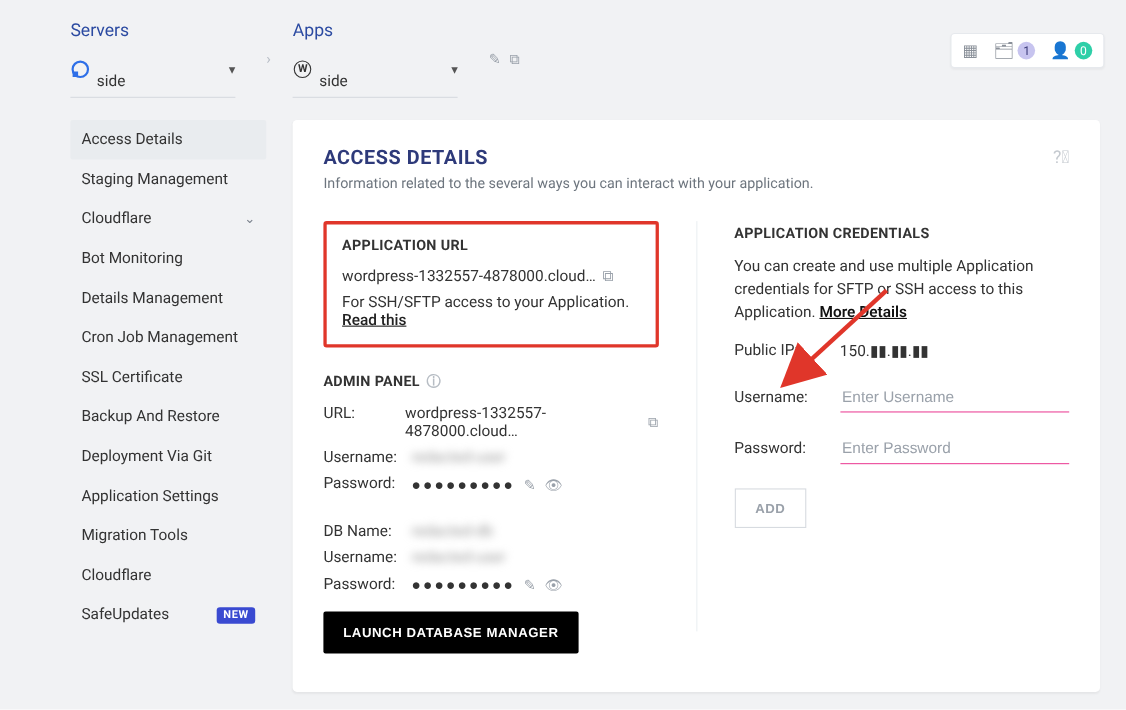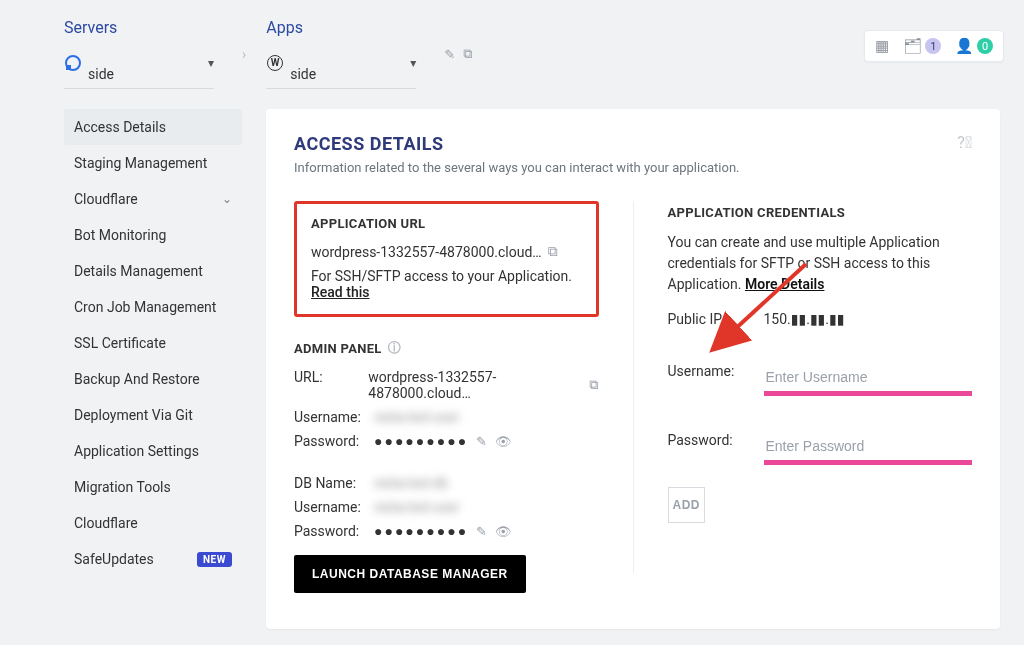--- a/index.html
+++ b/index.html
@@ -114,29 +114,29 @@
     padding:12px 18px; border:none; border-radius:2px; letter-spacing:0.5px;
     cursor:pointer; margin-top:8px;
   }
 
   .cred-text { color:#333; font-size:14px; line-height:1.5; }
   .cred-text a { color:#111; text-decoration:underline; font-weight:600; }
 
   .field-row { display:flex; align-items:center; margin-top:18px; }
   .field-row .lbl { width:96px; color:#333; font-size:14px;}
   .field-row input {
-    flex:1; border:none; border-bottom:5px solid #ec4899;
-    padding:6px 2px; font-size:14px; color:#333; outline:none;margin-top:18px;
+    flex:1; border:none; border-bottom:1px solid #ec4899;
+    padding:6px 2px; font-size:14px; color:#333; outline:none;
   }
   .field-row input::placeholder { color:#9aa1aa; }
 
   .btn-add {
     margin-top:22px; background:#fff; border:1px solid #d7dbe0;
     color:#9aa1aa; font-size:12px; font-weight:700; letter-spacing:0.5px;
-    padding:10px 4px; cursor:pointer;
+    padding:10px 18px; cursor:pointer;
   }
 
   
   .arrow-svg { position:absolute; left:430px; top:145px; width:120px; height:110px; pointer-events:none; z-index:5;}
 
   
   .do-ico { width:16px;height:16px;border:2px solid #2e6fe8;border-radius:50%; display:inline-block; position:relative;}
   .do-ico::after{content:'';position:absolute;width:5px;height:5px;background:#2e6fe8;bottom:-1px;left:-1px;}
   .wp-ico { width:16px;height:16px;border-radius:50%;border:1.5px solid #333;display:inline-flex;align-items:center;justify-content:center;font-size:10px;font-weight:bold;color:#333;}
 </style>

